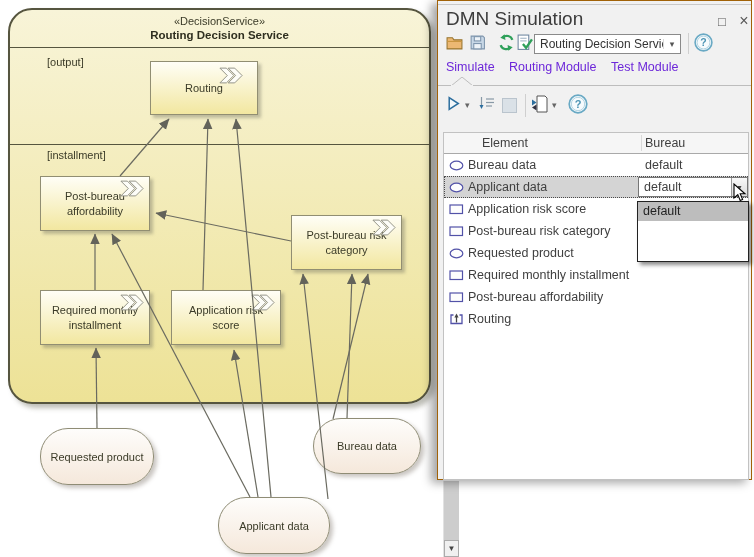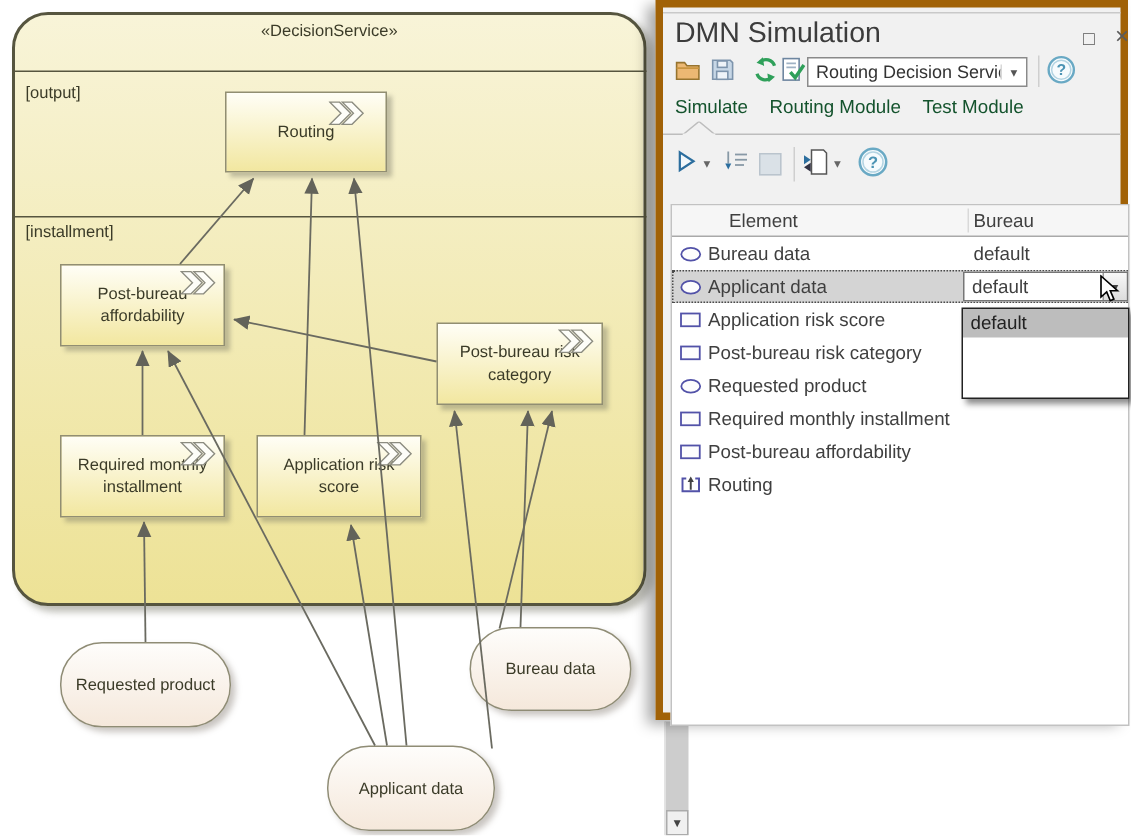--- a/index.html
+++ b/index.html
@@ -9,21 +9,21 @@
   
   .svc{position:absolute;left:8px;top:8px;width:419px;height:392px;
        border:2px solid #56553f;border-radius:24px;
        background:linear-gradient(#f8f4d8,#ede296);
        box-shadow:4px 4px 5px rgba(110,110,95,.45);}
   .svc-stereo{position:absolute;left:0;right:0;top:5px;text-align:center;font-size:11px;color:#3b3b28;}
   .svc-name{position:absolute;left:0;right:0;top:19px;text-align:center;font-size:11.5px;font-weight:bold;color:#2f2f20;}
   .svc-div{position:absolute;left:-2px;right:-2px;height:0;border-top:1.6px solid #56553f;}
   .svc-div.d1{top:37px;}
   .svc-div.d2{top:134px;}
-  .sec-label{position:absolute;font-size:11px;color:#3b3b28;}
+  .sec-label{position:absolute;font-size:11px;color:#3b3b28;margin-left:30px;}
   .sec-label.out{left:7px;top:46px;}
   .sec-label.enc{left:7px;top:139px;}
 
   .dnode{position:absolute;background:linear-gradient(#fffef6,#f2e7a0);
          border:1px solid #918e72;box-shadow:3px 3px 3px rgba(110,110,95,.4);
          display:flex;align-items:center;justify-content:center;text-align:center;
          font-size:11px;line-height:1.3;color:#3b3b28;padding:2px 4px;box-sizing:border-box;z-index:2;}
   #node-routing{left:150px;top:61px;width:108px;height:54px;}
   #node-pba{left:40px;top:176px;width:110px;height:55px;}
   #node-pbrc{left:291px;top:215px;width:111px;height:55px;}
@@ -38,38 +38,38 @@
           display:flex;align-items:center;justify-content:center;text-align:center;
           font-size:11px;color:#3b3b28;z-index:2;}
   #node-requested{left:40px;top:428px;width:112px;height:55px;}
   #node-bureau{left:313px;top:418px;width:106px;height:54px;}
   #node-applicant{left:218px;top:497px;width:110px;height:55px;}
 
   #connectors{position:absolute;left:0;top:0;width:440px;height:557px;z-index:4;pointer-events:none;}
 
   
   #panel{position:absolute;left:437px;top:0;width:315px;height:480px;background:#f1f1f1;
-         border:5px solid #a16207;box-shadow:-6px 3px 9px rgba(0,0,0,.35);box-sizing:border-box;z-index:10;}
+         border:1px solid #a16207;box-shadow:-6px 3px 9px rgba(0,0,0,.35);box-sizing:border-box;z-index:10;}
   .hairline{position:absolute;left:0;right:0;top:3px;height:1px;background:#c9c9c9;}
   .panel-title{position:absolute;left:8px;top:7px;font-size:19px;color:#3c3c3c;}
   .win-btn{position:absolute;top:11px;width:18px;height:18px;display:flex;align-items:center;justify-content:center;
            color:#5a5a5a;cursor:default;}
   #btn-float{left:275px;font-size:13px;}
   #btn-close{left:297px;font-size:16px;}
 
   .tb-icon{position:absolute;top:33px;width:17px;height:17px;}
   #ic-folder{left:8px;} #ic-save{left:31px;} #ic-refresh{left:60px;} #ic-validate{left:78px;}
   .combo{position:absolute;left:96px;top:33px;width:147px;height:20px;background:#fff;border:1px solid #8a8a8a;
          display:flex;align-items:center;font-size:12px;color:#333;box-sizing:border-box;}
   .combo .txt{flex:1;padding-left:5px;white-space:nowrap;overflow:hidden;}
   .combo .arrow{width:16px;text-align:center;color:#555;font-size:9px;border-left:1px solid #d8d8d8;}
   .vsep1{position:absolute;left:250px;top:32px;width:1px;height:21px;background:#cfcfcf;}
   #ic-help1{position:absolute;left:256px;top:32px;width:19px;height:19px;}
 
-  .tab{position:absolute;top:59px;font-size:12.5px;color:#14532d;}
+  .tab{position:absolute;top:59px;font-size:12.5px;color:#6d28d9;}
   #tab-simulate{left:8px;} #tab-generate{left:71px;} #tab-test{left:173px;}
   .tabline{position:absolute;left:0;right:0;top:84px;height:1px;background:#bdbdbd;}
   .notch{position:absolute;left:13px;top:76px;width:22px;height:9px;z-index:2;}
 
   .tb2-icon{position:absolute;}
   #ic-play{left:8px;top:95px;width:15px;height:15px;}
   .caret{position:absolute;font-size:9px;color:#666;}
   #caret1{left:27px;top:99px;} #caret2{left:114px;top:99px;}
   #ic-step{left:40px;top:95px;width:18px;height:16px;}
   #ic-stop{left:64px;top:97px;width:13px;height:13px;background:#d3dce4;border:1px solid #a8b6c2;opacity:.75;}
@@ -106,20 +106,21 @@
   #cursor{position:absolute;left:733px;top:183px;z-index:30;}
 </style>
 </head>
 <body>
 
 <div id="app">
 
   <div>
     <div class="svc">
       <div class="svc-stereo">«DecisionService»</div>
+      <div class="svc-name">Routing Decision Service</div>
       <div class="svc-div d1"></div>
       <div class="svc-div d2"></div>
       <div class="sec-label out">[output]</div>
       <div class="sec-label enc">[installment]</div>
     </div>
 
     <div class="dnode" id="node-routing">
       <span>Routing</span>
       <svg class="chev" viewBox="0 0 26 18">
         <path d="M1,1 L8,1 L16,9 L8,17 L1,17 L9,9 Z" fill="#fdfdf8" stroke="#8c8c80"></path>

